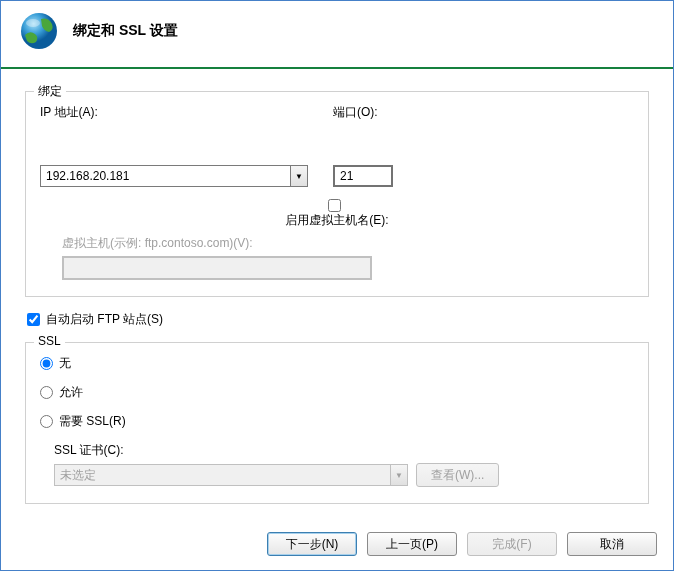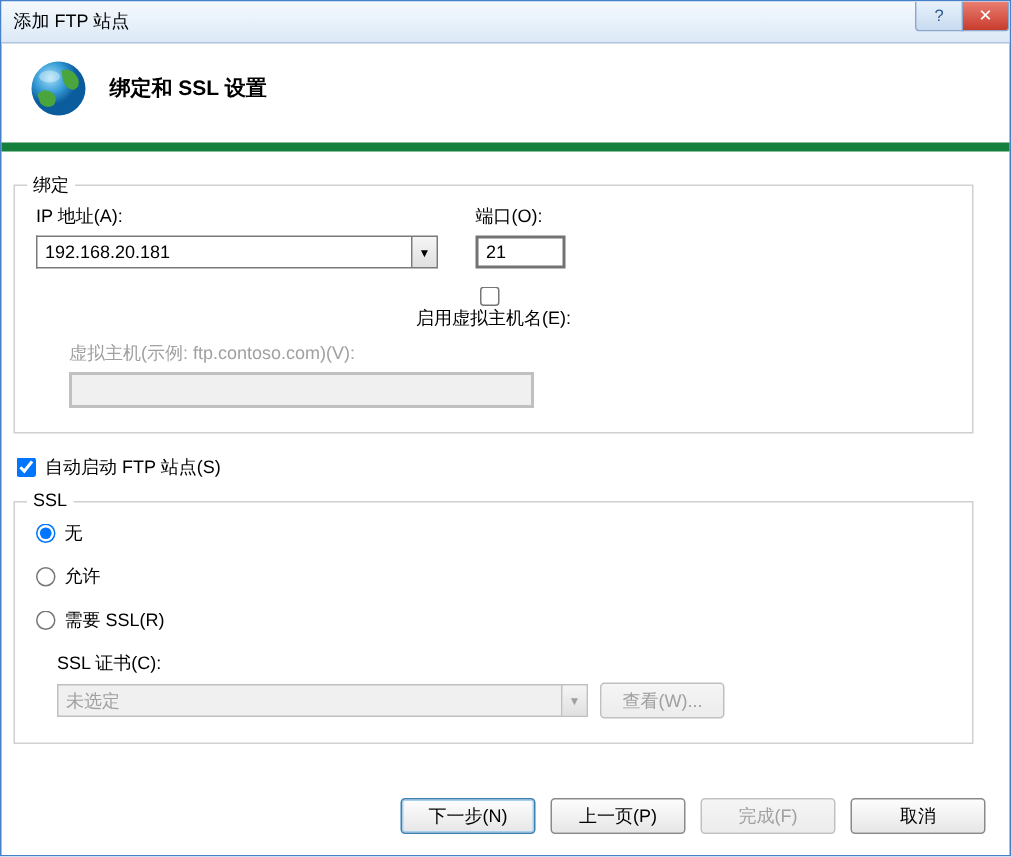--- a/index.html
+++ b/index.html
@@ -4,28 +4,28 @@
   <style>
     * { box-sizing: border-box; margin: 0; padding: 0; }
     body { font-family: "Microsoft YaHei", "Segoe UI", Tahoma, sans-serif; font-size: 12px; background: #fff; }
     .window { width: 674px; height: 571px; border: 1px solid #4580c8; background: #fff; display: flex; flex-direction: column; }
     .titlebar { height: 28px; background: linear-gradient(to bottom, #f5f9fd, #dce9f7); border-bottom: 1px solid #b0c4de; display: flex; align-items: center; padding: 0 0 0 8px; position: relative; }
     .titlebar-text { font-size: 12px; color: #000; }
     .titlebar-controls { position: absolute; right: 0; top: 0; display: flex; }
     .titlebar-btn { width: 32px; height: 20px; display: flex; align-items: center; justify-content: center; border: 1px solid #8aa8cc; border-top: none; font-size: 11px; }
     .help-btn { background: linear-gradient(to bottom, #e8f1fb, #c8dbf0); color: #2a5a8f; border-radius: 0 0 0 3px; }
     .close-btn { background: linear-gradient(to bottom, #e97e72, #c83c2d); color: #fff; border-radius: 0 0 3px 0; margin-left: -1px; }
-    .header { display: flex; align-items: center; padding: 10px 18px 16px 18px; border-bottom: 6px solid #15803d; }
+    .header { display: flex; align-items: center; padding: 10px 18px 16px 18px; border-bottom: 2px solid #15803d; }
     .globe-icon { width: 40px; height: 40px; margin-right: 14px; }
     .header-title { font-size: 14px; font-weight: bold; color: #000; }
-    .content { flex: 1; padding: 22px 24px 10px 8px; overflow: auto; }
+    .content { flex: 1; padding: 22px 24px 10px 24px; overflow: auto; }
     .fieldset { border: 1px solid #d0d0d0; padding: 12px 14px 16px 14px; margin-bottom: 14px; position: relative; }
     .legend { position: absolute; top: -9px; left: 8px; background: #fff; padding: 0 4px; font-size: 12px; }
     .row { display: flex; align-items: flex-start; margin-bottom: 6px; }
-    .col { display: flex; flex-direction: column; }
+    .col { display: flex; flex-direction: column; gap: 40px; }
     .col-ip { width: 268px; margin-right: 10px; }
     .col-port { width: 70px; margin-left: 15px; }
     .label { font-size: 12px; color: #000; margin-bottom: 4px; }
     .label-disabled { color: #a0a0a0; }
     .combo { display: flex; }
     .combo input { flex: 1; height: 22px; border: 1px solid #7a7a7a; border-right: none; padding: 0 5px; font-size: 12px; background: #fff; }
     .combo-btn { width: 18px; height: 22px; border: 1px solid #7a7a7a; background: linear-gradient(to bottom, #f5f5f5, #e0e0e0); display: flex; align-items: center; justify-content: center; font-size: 8px; }
     .combo-disabled input { background: #f0f0f0; color: #a0a0a0; border-color: #c0c0c0; }
     .combo-disabled .combo-btn { border-color: #c0c0c0; color: #a0a0a0; }
     input.textfield { height: 22px; border: 2px solid #737373; padding: 0 5px; font-size: 12px; background: #fff; width: 60px; }
@@ -42,31 +42,20 @@
     .btn { height: 24px; padding: 0 14px; border: 1px solid #8a8a8a; background: linear-gradient(to bottom, #fdfdfd, #e6e6e6); font-size: 12px; border-radius: 3px; cursor: pointer; }
     .btn-disabled { color: #a0a0a0; border-color: #c0c0c0; background: linear-gradient(to bottom, #f5f5f5, #ececec); cursor: default; }
     .btn-default { border-color: #3c7fb1; box-shadow: 0 0 0 1px #a6d0ec inset; }
     .footer { padding: 12px 16px 14px 16px; display: flex; justify-content: flex-end; gap: 10px; }
     .footer .btn { width: 90px; }
   </style>
 </head>
 <body>
 
 <div class="window">
-  <div class="titlebar">
-    <span class="titlebar-text">添加 FTP 站点</span>
-    <div class="titlebar-controls">
-      <div class="titlebar-btn help-btn">
-          <span>?</span>
-        </div>
-      <div class="titlebar-btn close-btn">
-          <span>✕</span>
-        </div>
-    </div>
-  </div>
 
   <div class="header">
     <svg class="globe-icon" viewBox="0 0 40 40">
       <defs>
         <radialGradient id="g1" cx="35%" cy="30%">
           <stop offset="0%" stop-color="#a8e0f8"></stop>
           <stop offset="55%" stop-color="#3a9fd8"></stop>
           <stop offset="100%" stop-color="#0a5c9c"></stop>
         </radialGradient>
       </defs>

